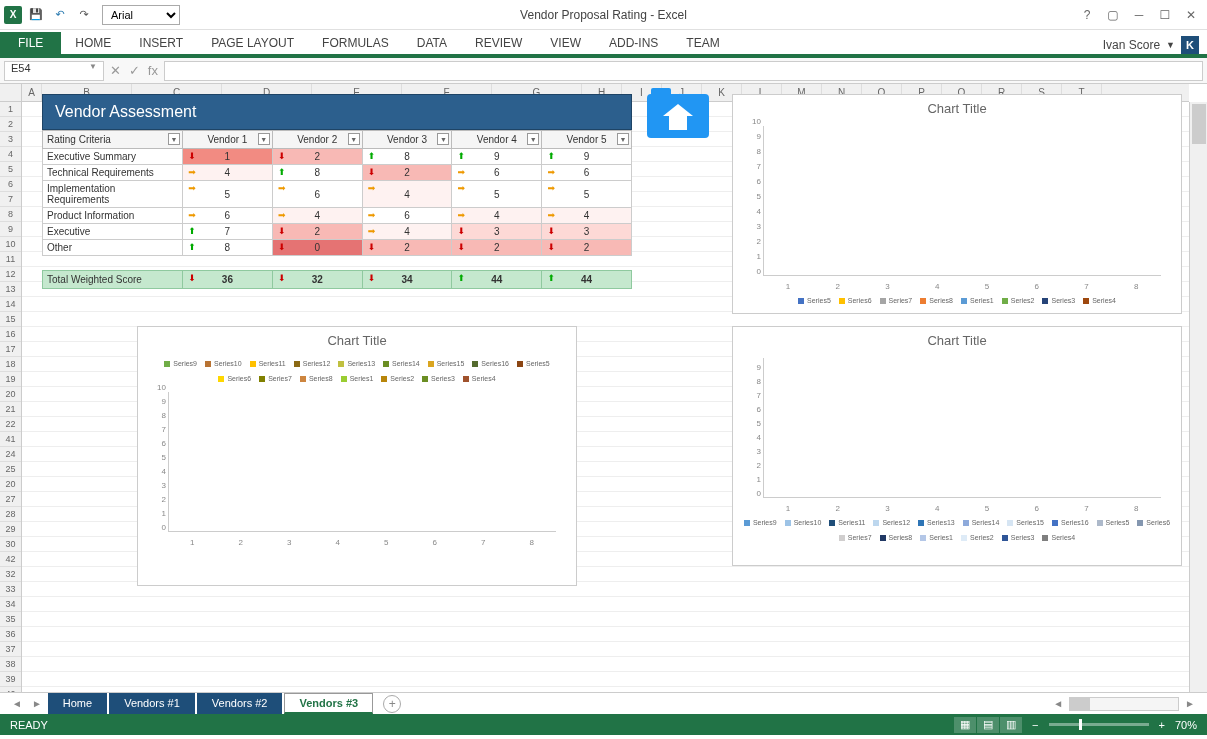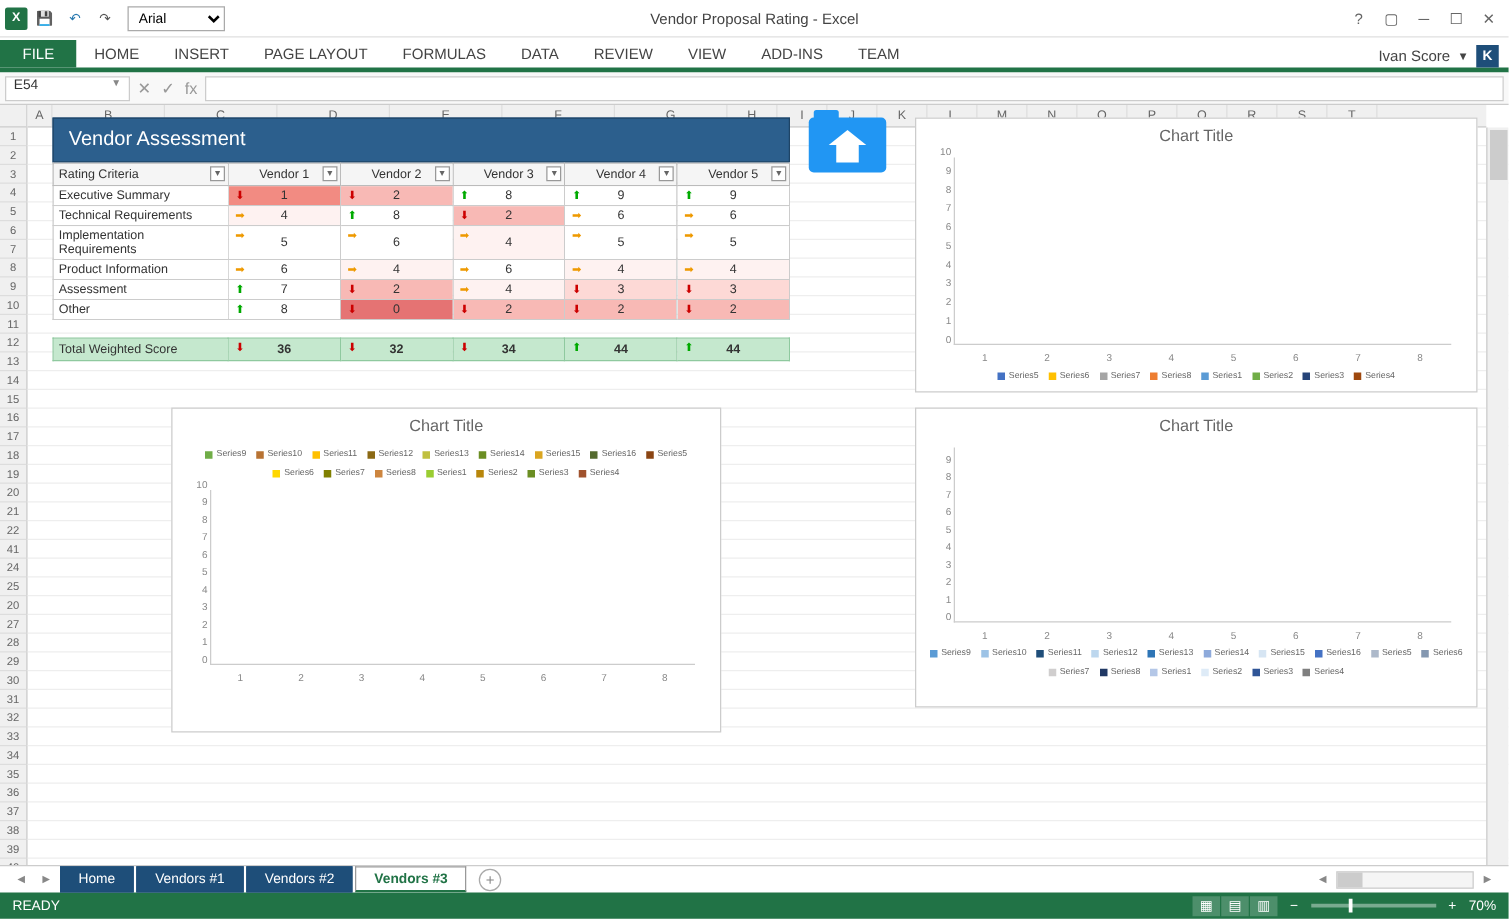--- a/index.html
+++ b/index.html
@@ -158,21 +158,21 @@
       <div class="rowhdr">21</div>
       <div class="rowhdr">22</div>
       <div class="rowhdr">41</div>
       <div class="rowhdr">24</div>
       <div class="rowhdr">25</div>
       <div class="rowhdr">20</div>
       <div class="rowhdr">27</div>
       <div class="rowhdr">28</div>
       <div class="rowhdr">29</div>
       <div class="rowhdr">30</div>
-      <div class="rowhdr">31</div>
+      <div class="rowhdr">42</div>
       <div class="rowhdr">32</div>
       <div class="rowhdr">33</div>
       <div class="rowhdr">34</div>
       <div class="rowhdr">35</div>
       <div class="rowhdr">36</div>
       <div class="rowhdr">37</div>
       <div class="rowhdr">38</div>
       <div class="rowhdr">39</div>
       <div class="rowhdr">40</div>
     </div>
@@ -282,21 +282,21 @@
             </tr>
             <tr>
               <td class="crit">Product Information</td>
               <td style="background: rgb(255, 255, 255);"><span class="trend-ic"><span style="color:#e90">➡</span></span>6</td>
               <td style="background: rgb(254, 242, 241);"><span class="trend-ic"><span style="color:#e90">➡</span></span>4</td>
               <td style="background: rgb(255, 255, 255);"><span class="trend-ic"><span style="color:#e90">➡</span></span>6</td>
               <td style="background: rgb(254, 242, 241);"><span class="trend-ic"><span style="color:#e90">➡</span></span>4</td>
               <td style="background: rgb(254, 242, 241);"><span class="trend-ic"><span style="color:#e90">➡</span></span>4</td>
             </tr>
             <tr>
-              <td class="crit">Assessment</td>
+              <td class="crit">Executive</td>
               <td style="background: rgb(255, 255, 255);"><span class="trend-ic"><span style="color:#0a0">⬆</span></span>7</td>
               <td style="background: rgb(248, 185, 181);"><span class="trend-ic"><span style="color:#c00">⬇</span></span>2</td>
               <td style="background: rgb(254, 242, 241);"><span class="trend-ic"><span style="color:#e90">➡</span></span>4</td>
               <td style="background: rgb(253, 217, 214);"><span class="trend-ic"><span style="color:#c00">⬇</span></span>3</td>
               <td style="background: rgb(253, 217, 214);"><span class="trend-ic"><span style="color:#c00">⬇</span></span>3</td>
             </tr>
             <tr>
               <td class="crit">Other</td>
               <td style="background: rgb(255, 255, 255);"><span class="trend-ic"><span style="color:#0a0">⬆</span></span>8</td>
               <td style="background: rgb(229, 115, 115);"><span class="trend-ic"><span style="color:#c00">⬇</span></span>0</td>

